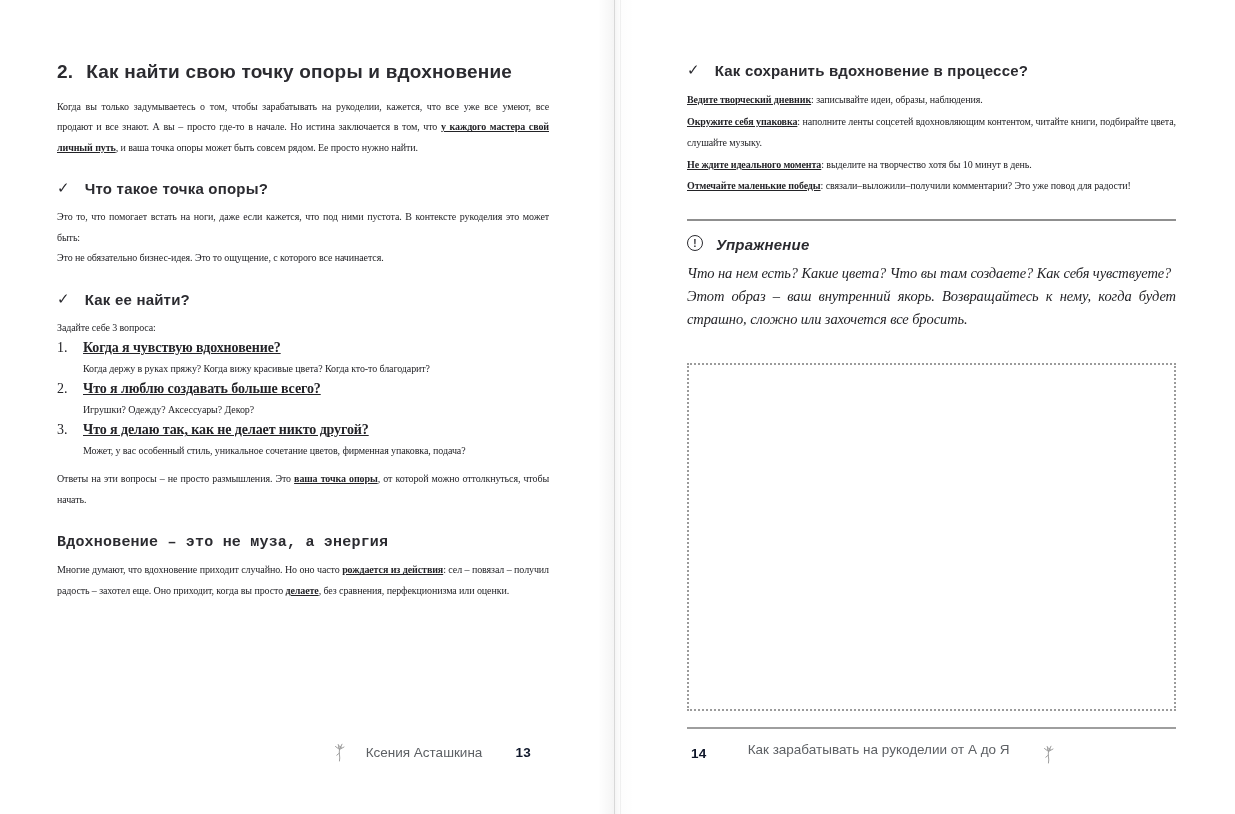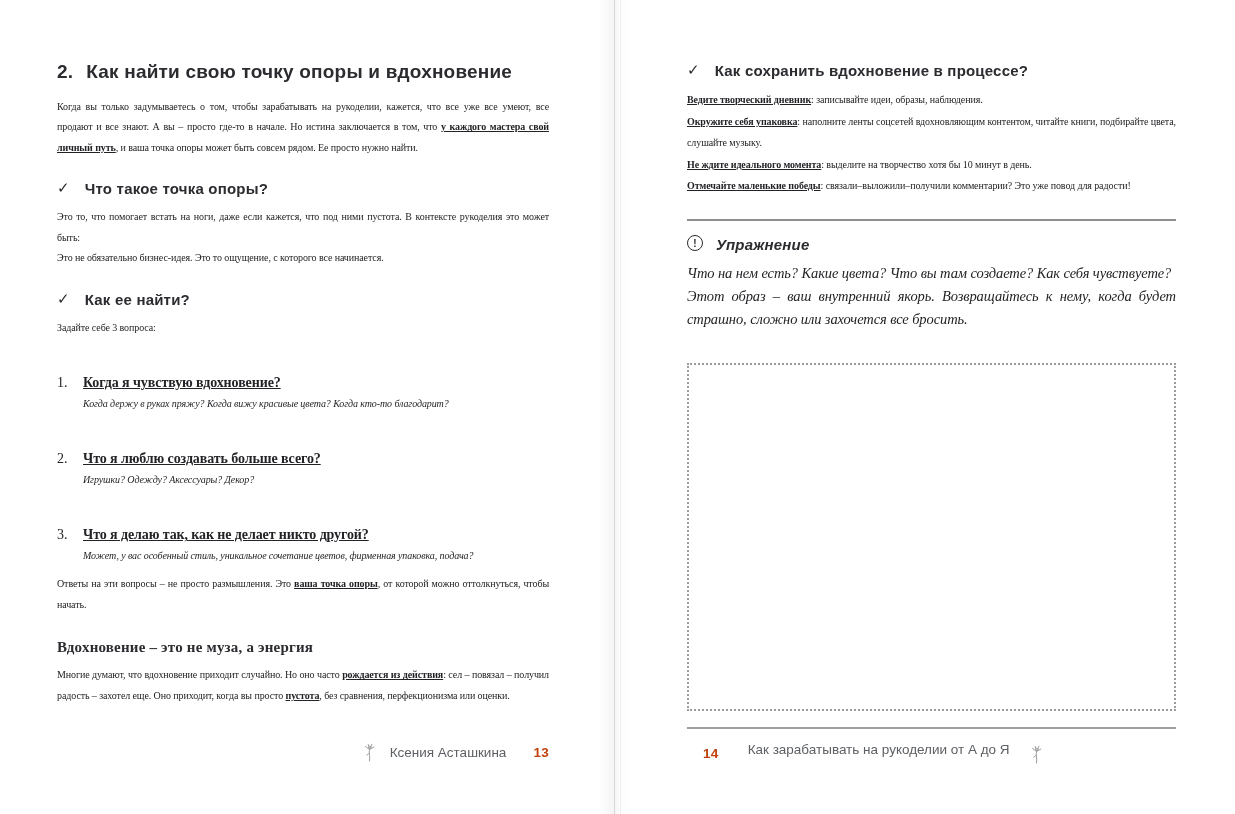--- a/index.html
+++ b/index.html
@@ -32,37 +32,37 @@
   }
   .sec{
     display:flex;gap:15px;align-items:baseline;
     font-family:"Liberation Sans",sans-serif;font-weight:700;
     font-size:15px;color:#2b2b30;letter-spacing:.2px;
     margin:22px 0 9px 0;
   }
   .sec.mt0{margin-top:2px;}
   .check{font-weight:400;font-size:15px;transform:translateY(-1px);}
   .sub{
-    font-family:Liberation Serif, serif;font-weight:700;
+    font-family:Liberation Mono, monospace;font-weight:700;
     font-size:15px;color:#2b2b30;letter-spacing:.2px;
     margin:24px 0 9px 0;
   }
 
   
   .body{
     font-size:10px;line-height:20.5px;margin:0;
     letter-spacing:-0.1px;color:#232327;
   }
   .j{text-align:justify;}
   .body b, .ex-body b, .qtext{font-weight:700;text-decoration:underline;}
   .plist .body{padding-left:26px;}
   .q-row{display:flex;gap:10px;align-items:baseline;}
   .qno{font-size:14px;min-width:16px;}
-  .qtext{font-size:14px;line-height:20.5px;letter-spacing:-0.1px;margin-top:35px;}
-  .ans{padding-left:26px;font-style:italic;}
+  .qtext{font-size:14px;line-height:20.5px;letter-spacing:-0.1px;}
+  .ans{padding-left:26px;}
   .sp{margin-top:8px;}
 
   
   .tip{line-height:21.5px;}
   .midrule{height:2px;background:#8f8f8f;margin:22px 0 15px 0;}
   .ex-head{
     display:flex;gap:13px;align-items:center;
     font-family:"Liberation Sans",sans-serif;font-weight:700;font-style:italic;
     font-size:15px;color:#2b2b30;margin:0 0 9px 0;letter-spacing:.2px;
   }
@@ -80,23 +80,23 @@
     position:absolute;left:0;top:303px;width:100%;height:348px;
     box-sizing:border-box;border:2px dotted #9b9b9b;background:#fff;
   }
   .foot-rule{position:absolute;left:0;right:0;top:667px;height:2px;background:#9e9e9e;}
 
   
   .pfoot{
     position:absolute;top:682px;display:flex;align-items:center;
     font-family:"Liberation Sans",sans-serif;font-size:13.5px;color:#5d6064;
   }
-  .left-foot{right:0;gap:13px;}
-  .right-foot{left:16px;gap:0;}
-  .pnum{color:#c2410c;font-weight:600;letter-spacing:.3px;}
+  .left-foot{right:18px;gap:19px;}
+  .right-foot{left:4px;gap:12px;}
+  .pnum{color:#0f172a;font-weight:600;letter-spacing:.3px;}
   .left-foot .pnum{margin-left:14px;}
   .right-foot .series{margin:0 19px 8px 29px;}
   .flower{flex:0 0 auto;opacity:.85;}
 </style>
 </head>
 <body>
 
 <div class="gutter-shade"></div>
 <div class="gutter-line l1"></div>
 <div class="gutter-line l2"></div>
@@ -141,21 +141,21 @@
     <div class="q-row">
       <span class="qno">3.</span>
       <span class="qtext">Что я делаю так, как не делает никто другой?</span>
     </div>
     <p class="body j ans">Может, у вас особенный стиль, уникальное сочетание цветов, фирменная упаковка, подача?</p>
   </div>
 
   <p class="body j sp"><span>Ответы на эти вопросы – не просто размышления. Это </span><b>ваша точка опоры</b><span>, от которой можно оттолкнуться, чтобы начать.</span></p>
 
   <h3 class="sub">Вдохновение – это не муза, а энергия</h3>
-  <p class="body j"><span>Многие думают, что вдохновение приходит случайно. Но оно часто </span><b>рождается из действия</b><span>: сел – повязал – получил радость – захотел еще. Оно приходит, когда вы просто </span><b>пустота</b><span>, без сравнения, перфекционизма или оценки.</span></p>
+  <p class="body j"><span>Многие думают, что вдохновение приходит случайно. Но оно часто </span><b>рождается из действия</b><span>: сел – повязал – получил радость – захотел еще. Оно приходит, когда вы просто </span><b>делаете</b><span>, без сравнения, перфекционизма или оценки.</span></p>
 
   <footer class="pfoot left-foot">
     <svg class="flower" width="15" height="20" viewBox="0 0 15 20" aria-hidden="true">
       <g fill="none" stroke="#8d8d8d" stroke-width="1" stroke-linecap="round">
         <path d="M7.5 19 C 8.5 14.5, 6.5 11, 7.5 7.5"></path>
         <path d="M7.5 11 L 4.8 13.2"></path>
         <path d="M7.5 7.5 L 3.5 4.5"></path>
         <path d="M7.5 7.5 L 6.2 2.5"></path>
         <path d="M7.5 7.5 L 10 2.2"></path>
         <path d="M7.5 7.5 L 12 5"></path>

